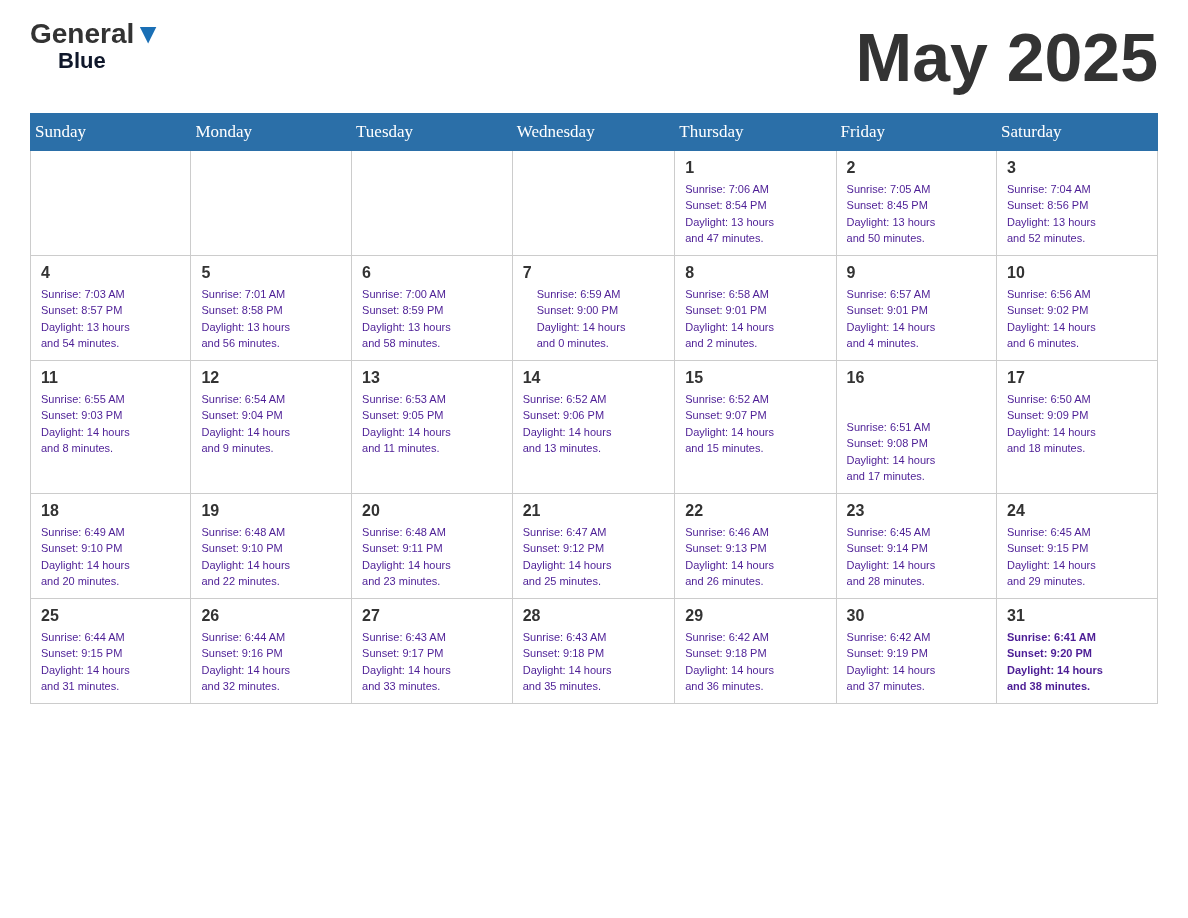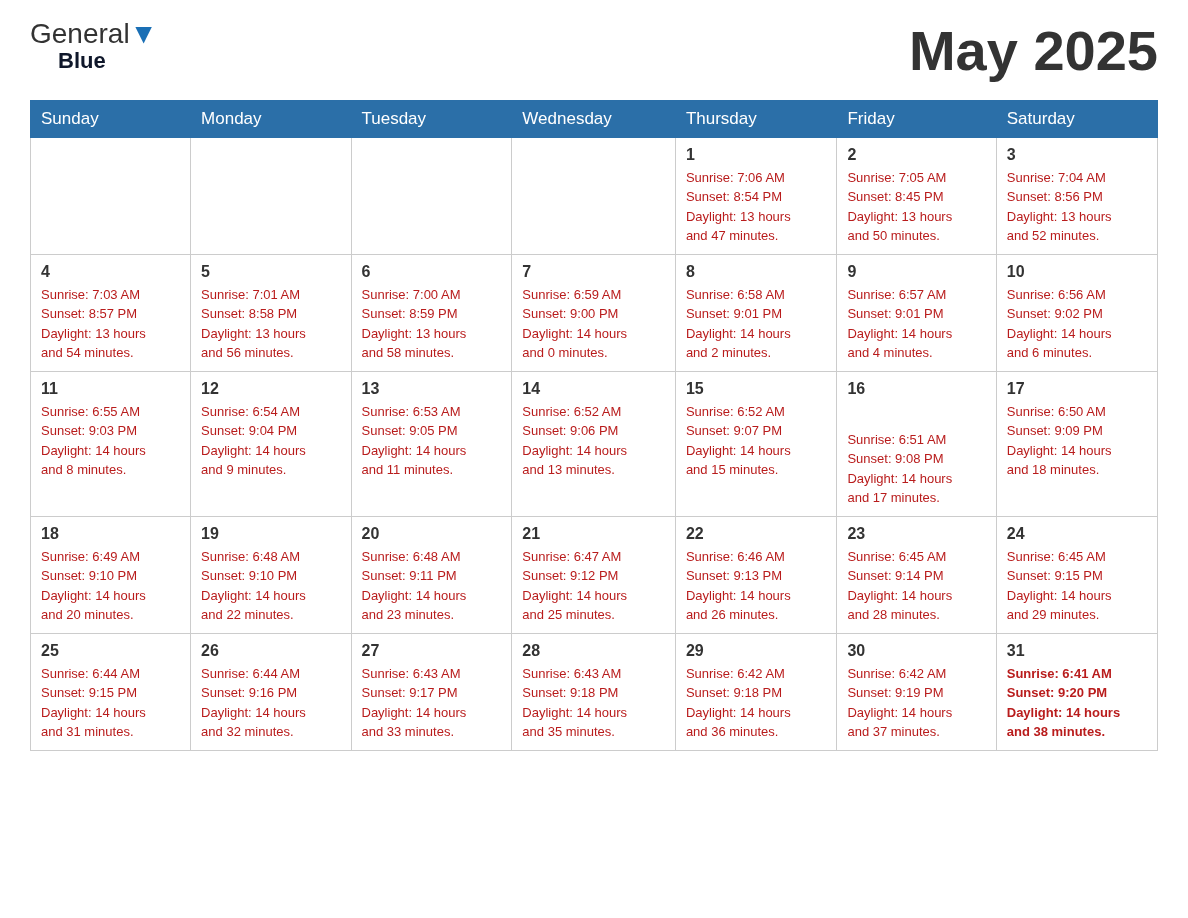--- a/index.html
+++ b/index.html
@@ -16,78 +16,79 @@
       align-items: flex-start;
       margin-bottom: 18px;
     }
     .logo {
       display: flex;
       flex-direction: column;
       align-items: flex-start;
     }
     .logo-general {
       font-size: 28px;
-      font-weight: normal;
+      font-weight: bold;
       color: #333;
       line-height: 1;
     }
     .logo-general span {
       color: #1a6fb5;
     }
     .logo-blue {
       font-size: 22px;
       font-weight: bold;
       color: #0f172a;
       margin-left: 28px;
     }
     .title-section {
       text-align: right;
     }
     .month-year {
-      font-size: 56px;
+      font-size: 68px;
       font-weight: bold;
       color: #333;
       line-height: 1.1;
     }
     .location {
       font-size: 22px;
       color: #555;
       margin-top: 4px;
     }
     .calendar {
       width: 100%;
       border-collapse: collapse;
       border: 1px solid #ccc;
     }
     .calendar th {
       background-color: #2b6fa8;
       color: #fff;
       font-size: 17px;
       font-weight: normal;
-      padding: 8px 10px;
+      padding: 8px 4px;
       text-align: left;
       border: 1px solid #2b6fa8;
+      font-family: Liberation Serif, serif;
     }
     .calendar td {
       border: 1px solid #ccc;
       vertical-align: top;
       padding: 8px 10px;
       width: 170px;
       min-height: 110px;
     }
     .day-number {
       font-size: 16px;
       font-weight: bold;
       color: #333;
       display: block;
       margin-bottom: 4px;
     }
     .day-info {
-      font-size: 13px;
-      color: #b91c1c;
+      font-size: 11px;
+      color: #4c1d95;
       line-height: 1.5;
     }
     .empty-cell {
       background: #fff;
     }
     tr td:first-child {
       border-left: 1px solid #ccc;
     }
   </style>
 </head>
@@ -164,21 +165,21 @@
         </td>
         <td>
           <span class="day-number">6</span>
           <div class="day-info" style="white-space: pre-line;">Sunrise: 7:00 AM
 Sunset: 8:59 PM
 Daylight: 13 hours
 and 58 minutes.</div>
         </td>
         <td>
           <span class="day-number">7</span>
-          <div class="day-info" style="white-space: pre-line;">Sunrise: 6:59 AM
+          <div class="day-info" style="white-space: pre-line; margin-left: 14px;">Sunrise: 6:59 AM
 Sunset: 9:00 PM
 Daylight: 14 hours
 and 0 minutes.</div>
         </td>
         <td>
           <span class="day-number">8</span>
           <div class="day-info" style="white-space: pre-line;">Sunrise: 6:58 AM
 Sunset: 9:01 PM
 Daylight: 14 hours
 and 2 minutes.</div>

